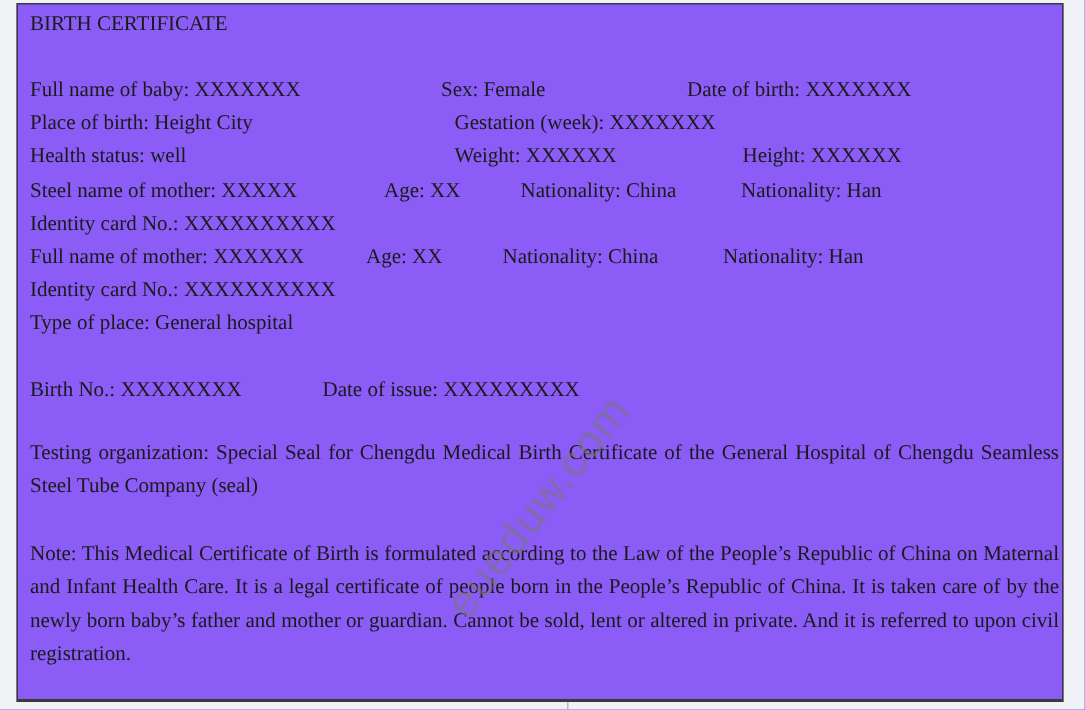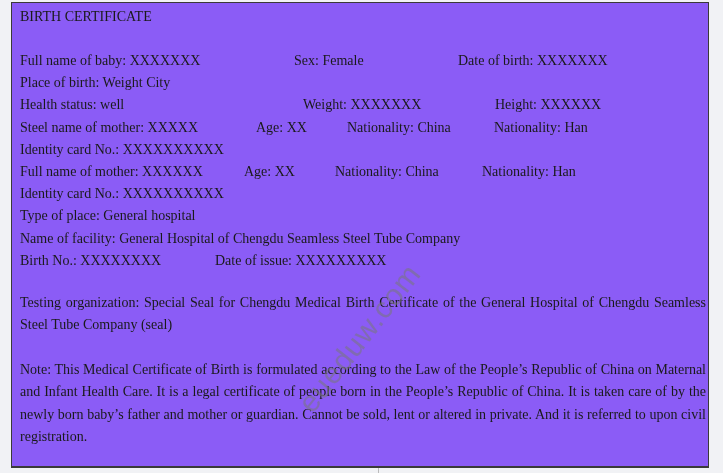--- a/index.html
+++ b/index.html
@@ -75,26 +75,27 @@
 
   <div class="line" style="top:6px;">BIRTH CERTIFICATE</div>
 
   <div class="line" style="top:50px; width:680px; height:16px;">
     <span class="field" style="left:0;">Full name of baby: XXXXXXX</span>
     <span class="field" style="left:274px;">Sex: Female</span>
     <span class="field" style="left:438px;">Date of birth: XXXXXXX</span>
   </div>
 
   <div class="line" style="top:72px; width:680px; height:16px;">
-    <span class="field" style="left:0;">Place of birth: Weight City</span>
+    <span class="field" style="left:0;">Place of birth: Height City</span>
+    <span class="field" style="left:283px;">Gestation (week): XXXXXXX</span>
   </div>
 
   <div class="line" style="top:94px; width:680px; height:16px;font-family:Liberation Serif, serif;">
     <span class="field" style="left:0;">Health status: well</span>
-    <span class="field" style="left:283px;">Weight: XXXXXXX</span>
+    <span class="field" style="left:283px;">Weight: XXXXXX</span>
     <span class="field" style="left:475px;text-align:center;">Height: XXXXXX</span>
   </div>
 
   <div class="line" style="top:117px; width:680px; height:16px;">
     <span class="field" style="left:0;">Steel name of mother: XXXXX</span>
     <span class="field" style="left:236px;">Age: XX</span>
     <span class="field" style="left:327px;">Nationality: China</span>
     <span class="field" style="left:474px;">Nationality: Han</span>
   </div>
 
@@ -104,21 +105,20 @@
     <span class="field" style="left:0;text-align:center;">Full name of mother: XXXXXX</span>
     <span class="field" style="left:224px;">Age: XX</span>
     <span class="field" style="left:315px;">Nationality: China</span>
     <span class="field" style="left:462px;">Nationality: Han</span>
   </div>
 
   <div class="line" style="top:183px;">Identity card No.: XXXXXXXXXX</div>
 
   <div class="line" style="top:205px;">Type of place: General hospital</div>
 
-  <div class="line" style="top:228px;">Name of facility: General Hospital of Chengdu Seamless Steel Tube Company</div>
 
   <div class="line" style="top:250px; width:680px; height:16px;">
     <span class="field" style="left:195px;">Date of issue: XXXXXXXXX</span>
     <span class="field" style="left:0;">Birth No.: XXXXXXXX</span>
   </div>
 
   <div class="para" style="top:289px;">Testing organization: Special Seal for Chengdu Medical Birth Certificate of the General Hospital of Chengdu Seamless Steel Tube Company (seal)</div>
 
   <div class="para" style="top:356px;">Note: This Medical Certificate of Birth is formulated according to the Law of the People’s Republic of China on Maternal and Infant Health Care. It is a legal certificate of people born in the People’s Republic of China. It is taken care of by the newly born baby’s father and mother or guardian. Cannot be sold, lent or altered in private. And it is referred to upon civil registration.</div>
 </div>

